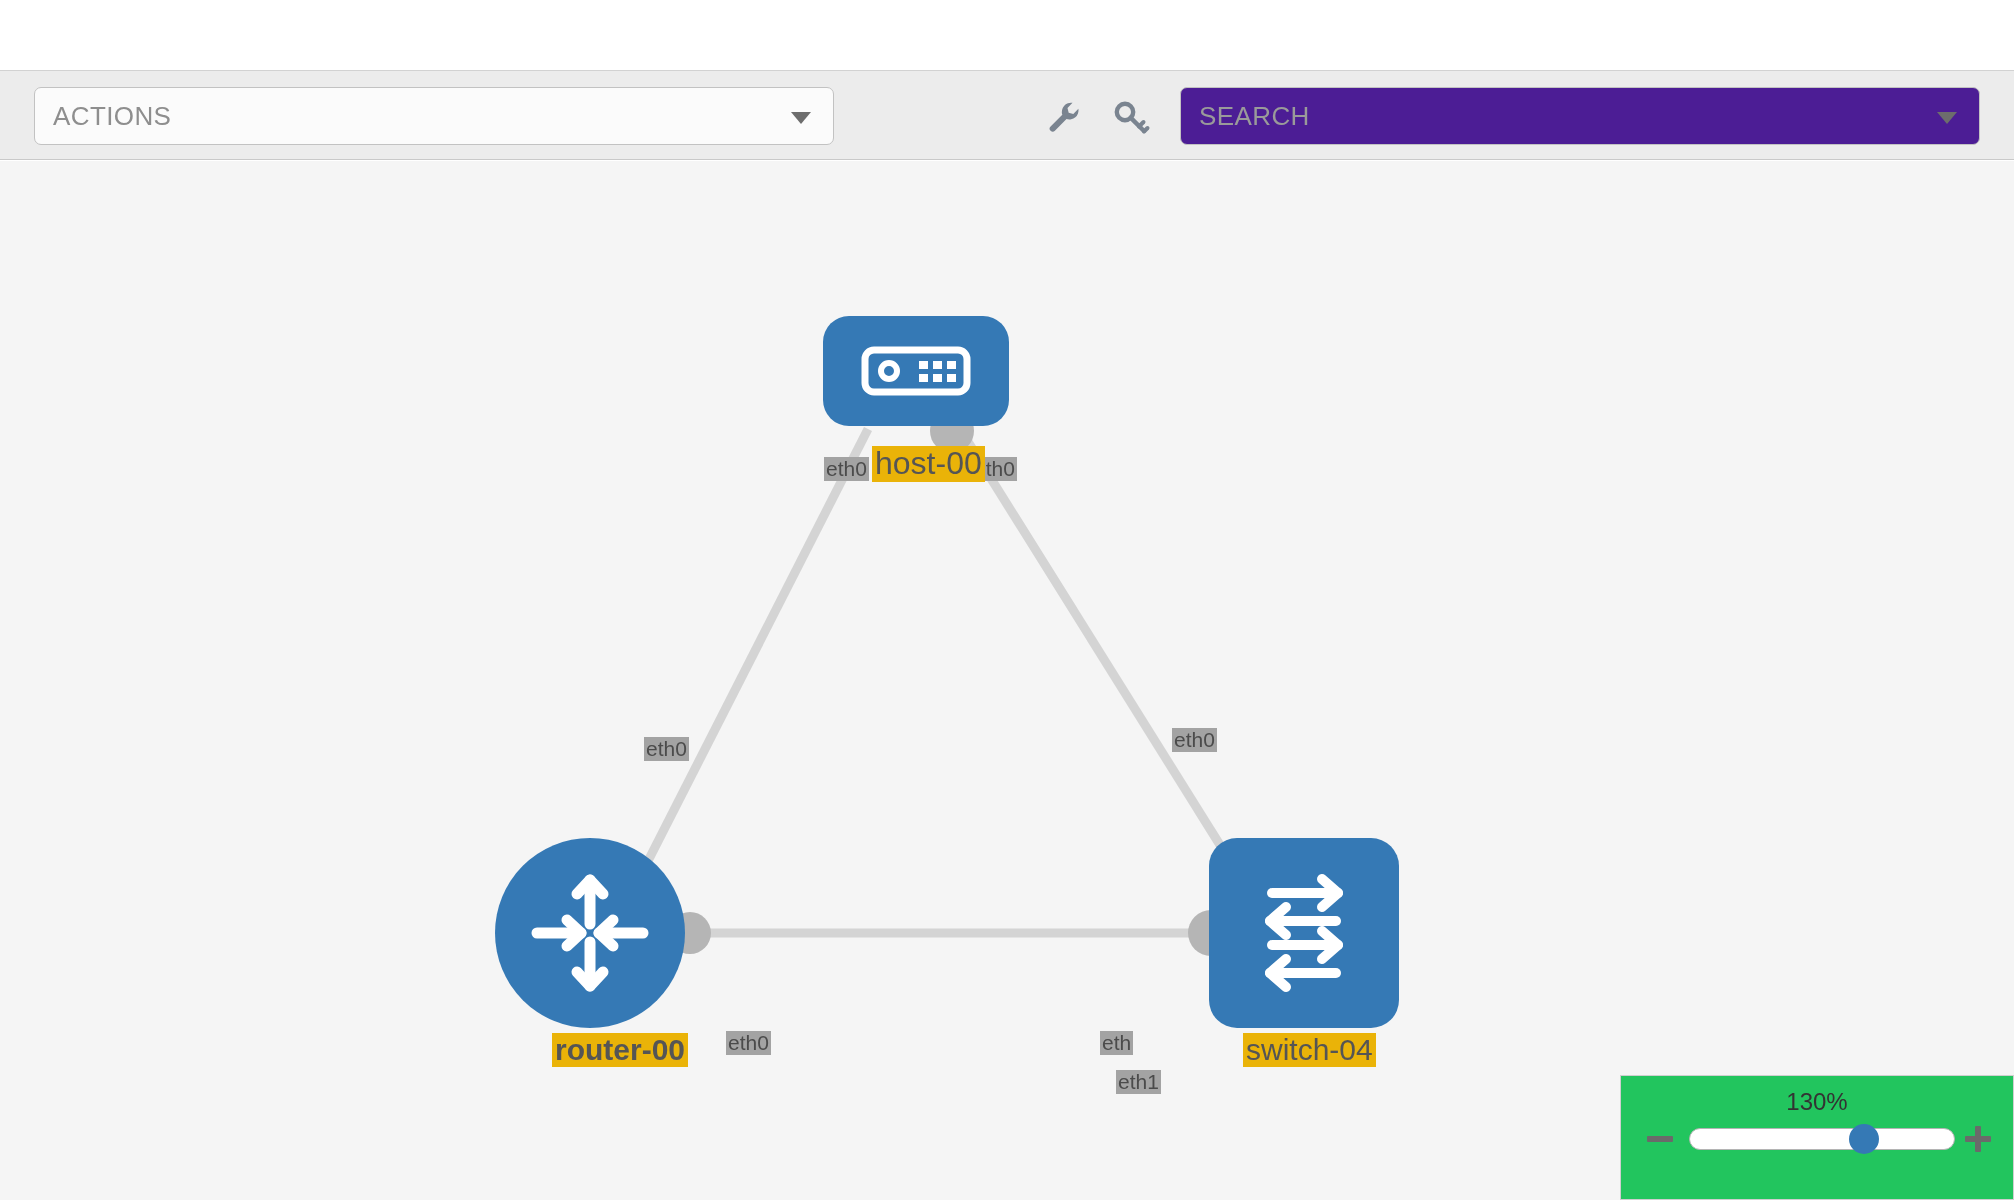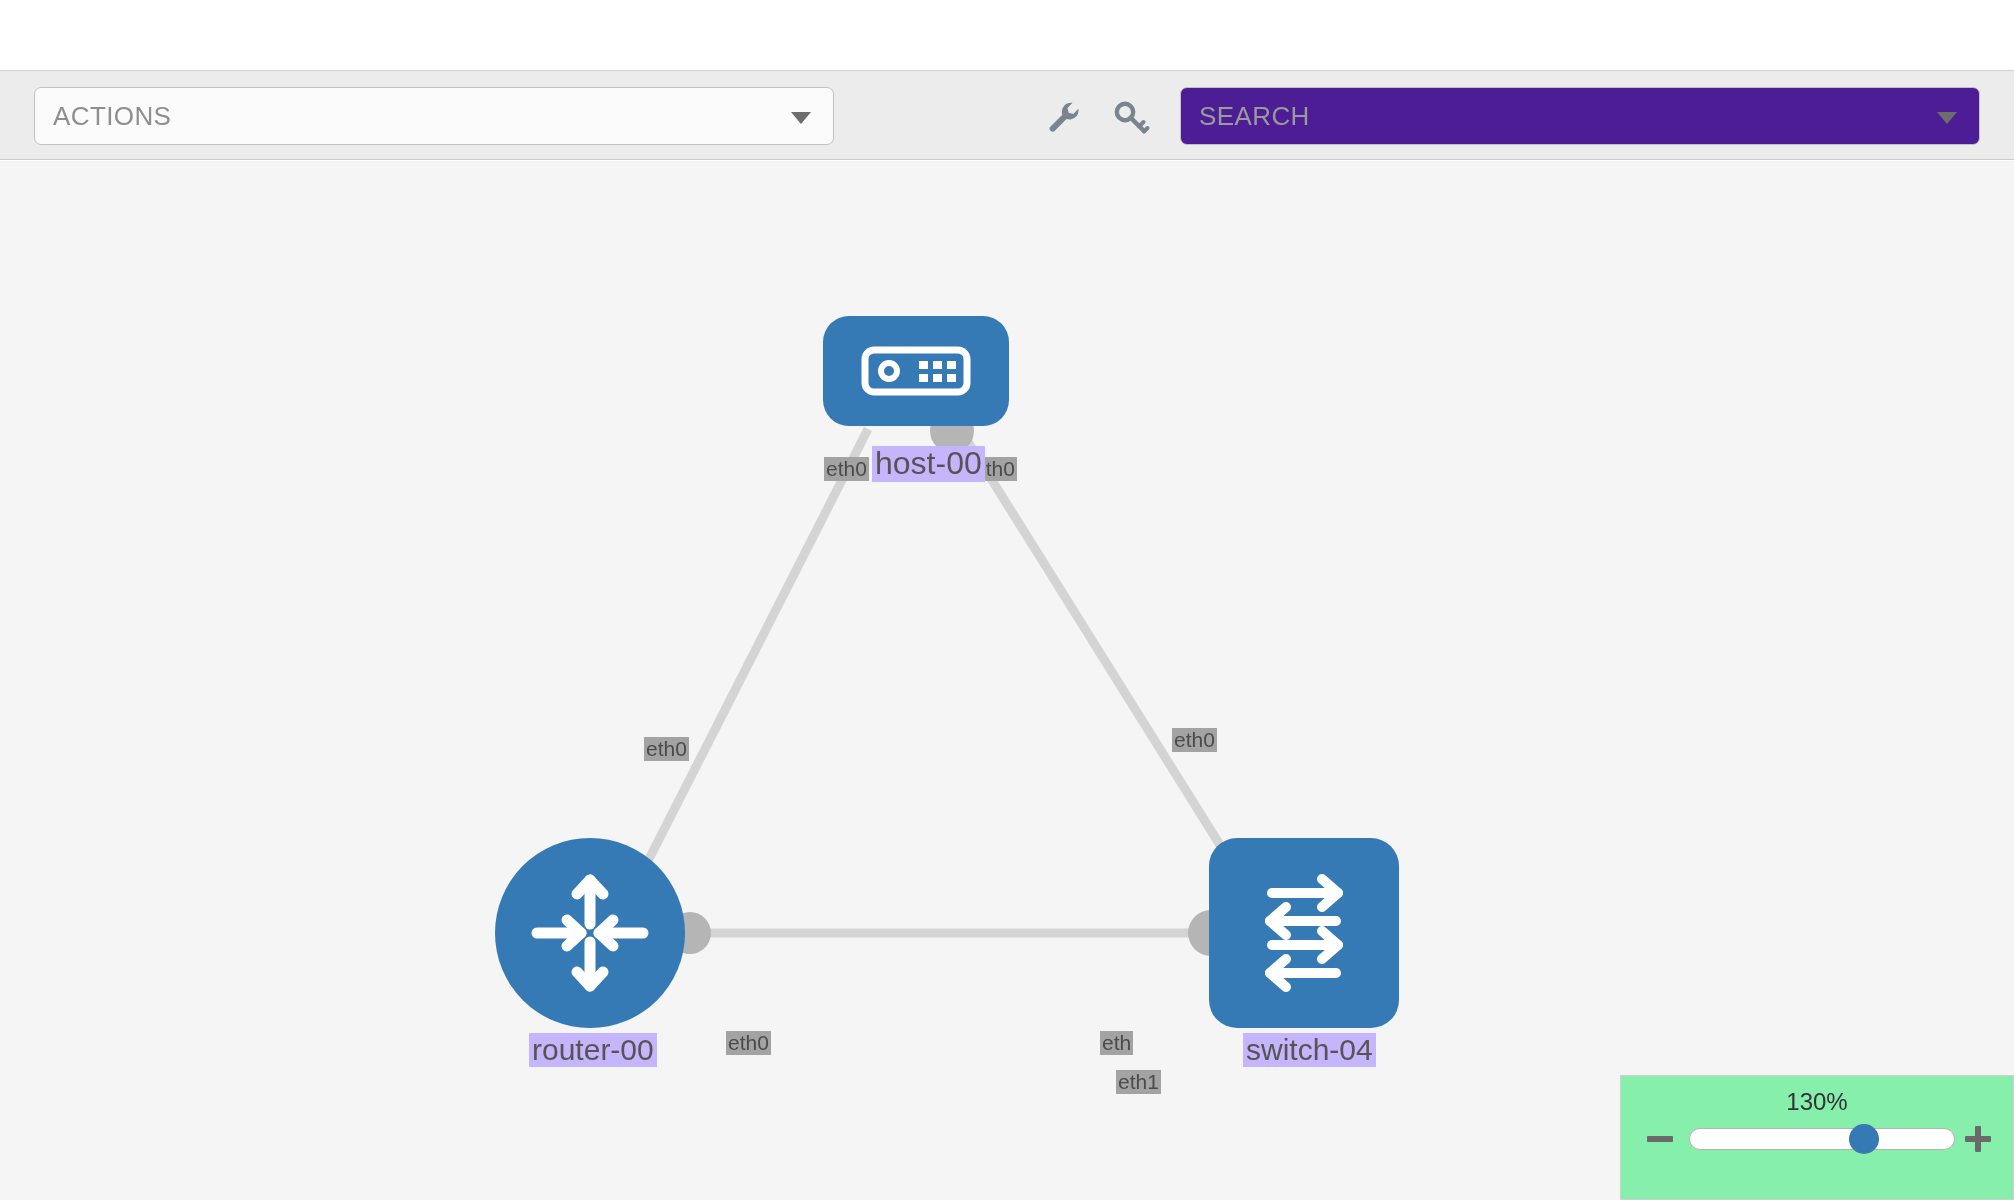--- a/index.html
+++ b/index.html
@@ -100,27 +100,27 @@
   .node-switch {
     left: 1209px; top: 677px; width: 190px; height: 190px;
     background: #3579b5; border-radius: 28px;
   }
   .node svg { position:absolute; left:50%; top:50%; transform:translate(-50%,-50%); }
 
   
   .node-label {
     position: absolute;
     font-size: 30px; color: #555555;
-    background: #c4b5fd;
+    background: #eab308;
     white-space: nowrap;
     padding: 0 3px;
     line-height: 1.12;
   }
   .label-host   { left: 872px; top: 285px; font-size: 32px; z-index: 6; }
-  .label-router { left: 529px; top: 872px; }
+  .label-router { left: 552px; top: 872px; font-weight: bold; }
   .label-switch { left: 1243px; top: 872px; }
 
   
   .iface-label {
     position: absolute;
     font-size: 21px; color: #4b4b4b;
     background: #a3a3a3;
     white-space: nowrap; padding: 0 2px; line-height: 1.15;
   }
   .if-host-left   { left: 824px;  top: 296px; z-index: 5; }
@@ -128,21 +128,21 @@
   .if-router-up   { left: 644px;  top: 576px; }
   .if-switch-up   { left: 1172px; top: 567px; }
   .if-router-right{ left: 726px;  top: 870px; }
   .if-switch-left-a { left: 1100px; top: 870px; }
   .if-switch-left-b { left: 1116px; top: 909px; }
 
   
   .zoom-panel {
     position: absolute; right: 0; bottom: 0;
     width: 394px; height: 125px;
-    background: #86efac; border: 1px solid #cfcfcf;
+    background: #22c55e; border: 1px solid #cfcfcf;
   }
   .zoom-value {
     position: absolute; left: 0; right: 0; top: 12px;
     text-align: center; font-size: 24px; color: #333333;
   }
   .zoom-minus, .zoom-plus {
     position: absolute; top: 46px; width: 34px; height: 34px; cursor: pointer;
   }
   .zoom-minus { left: 22px; }
   .zoom-plus  { right: 18px; }

